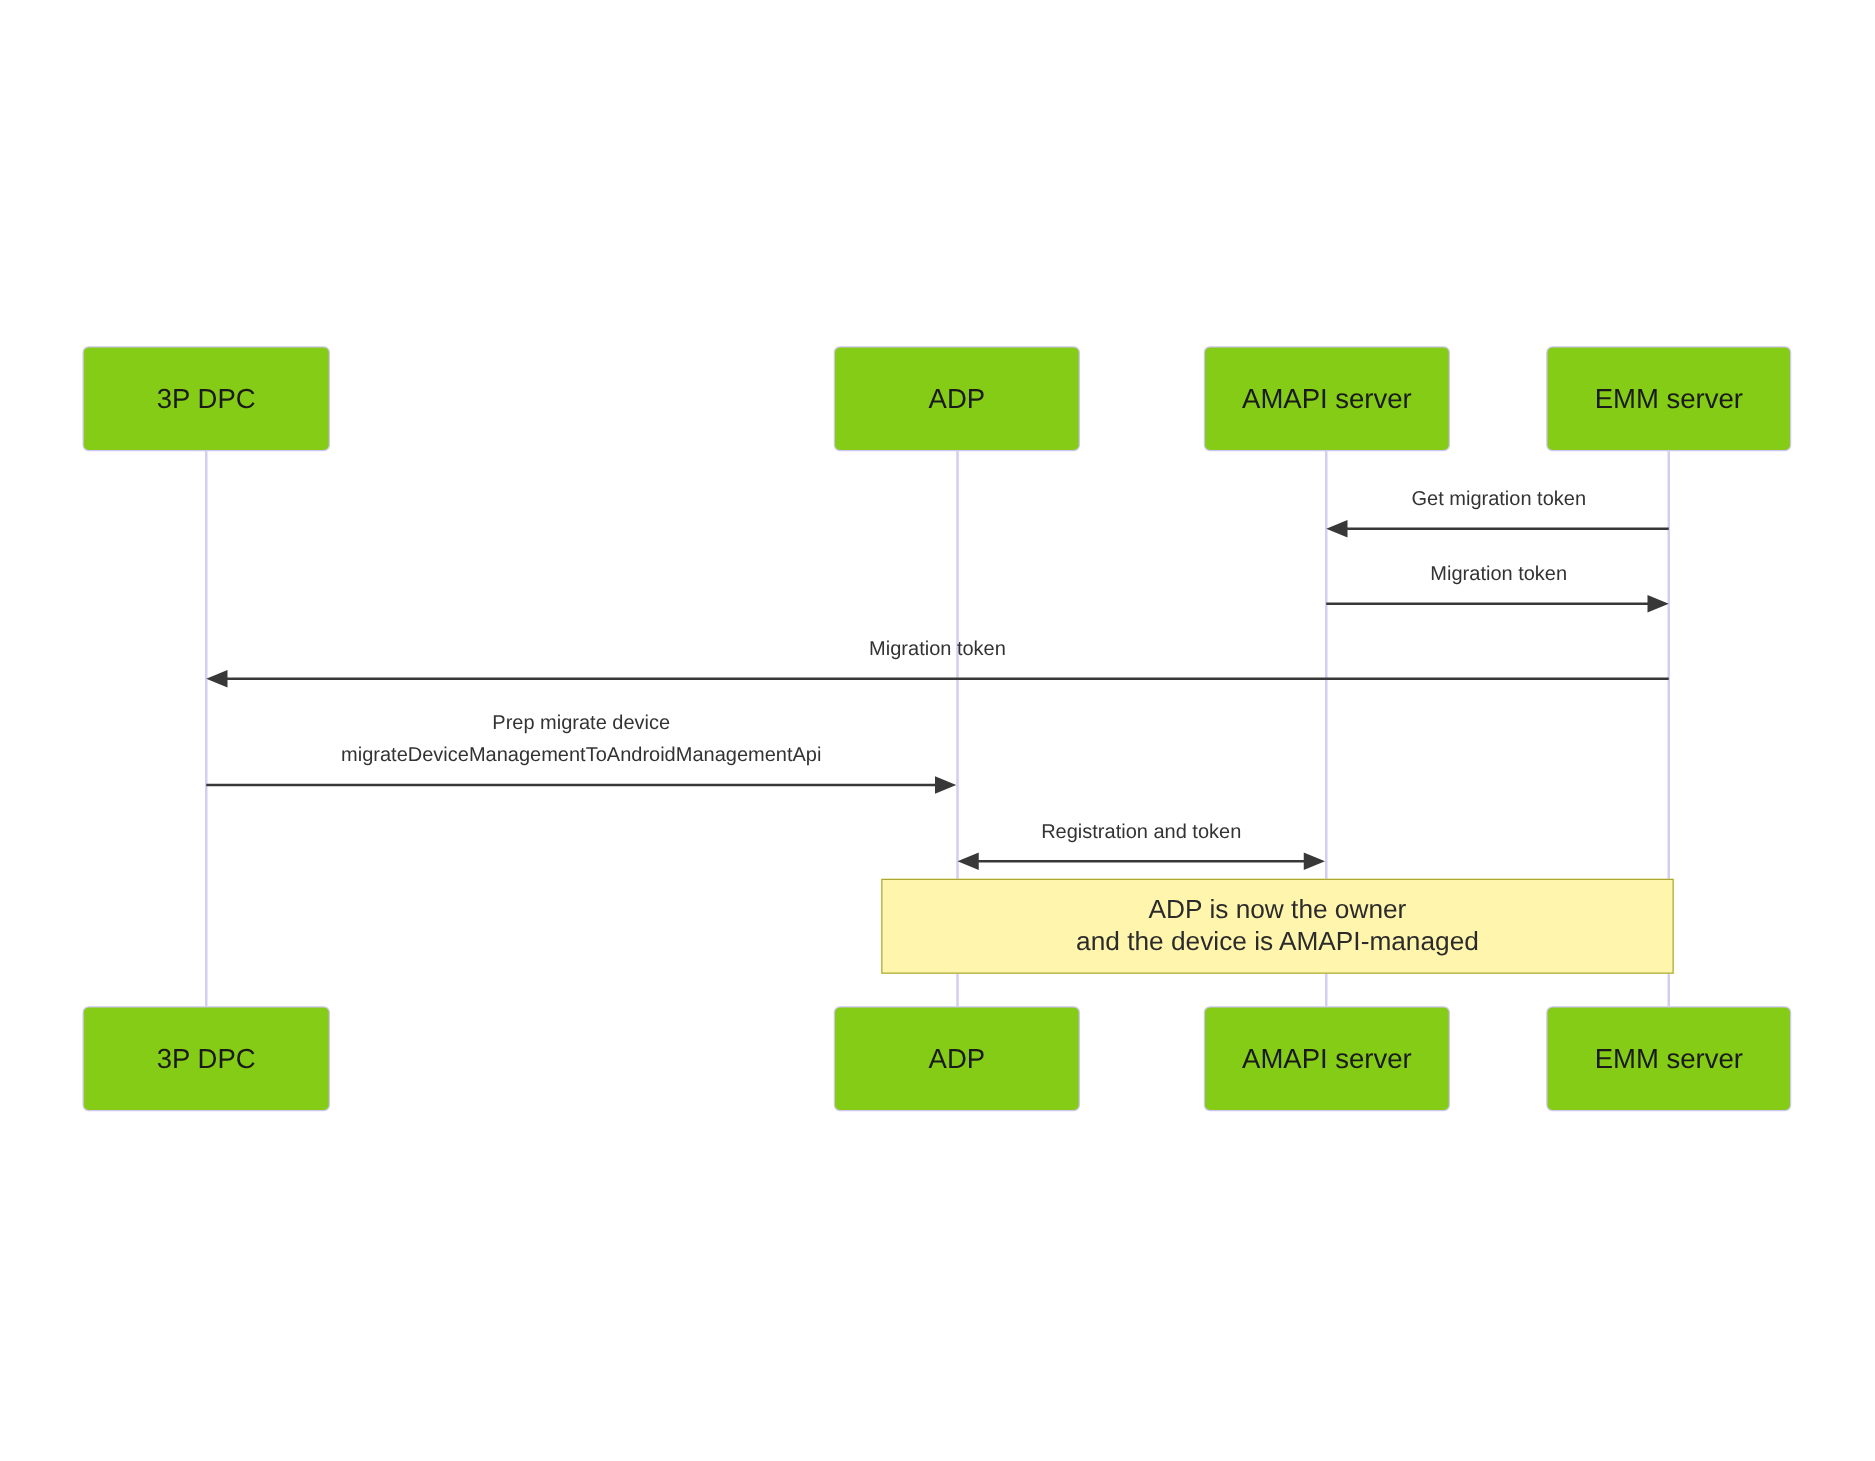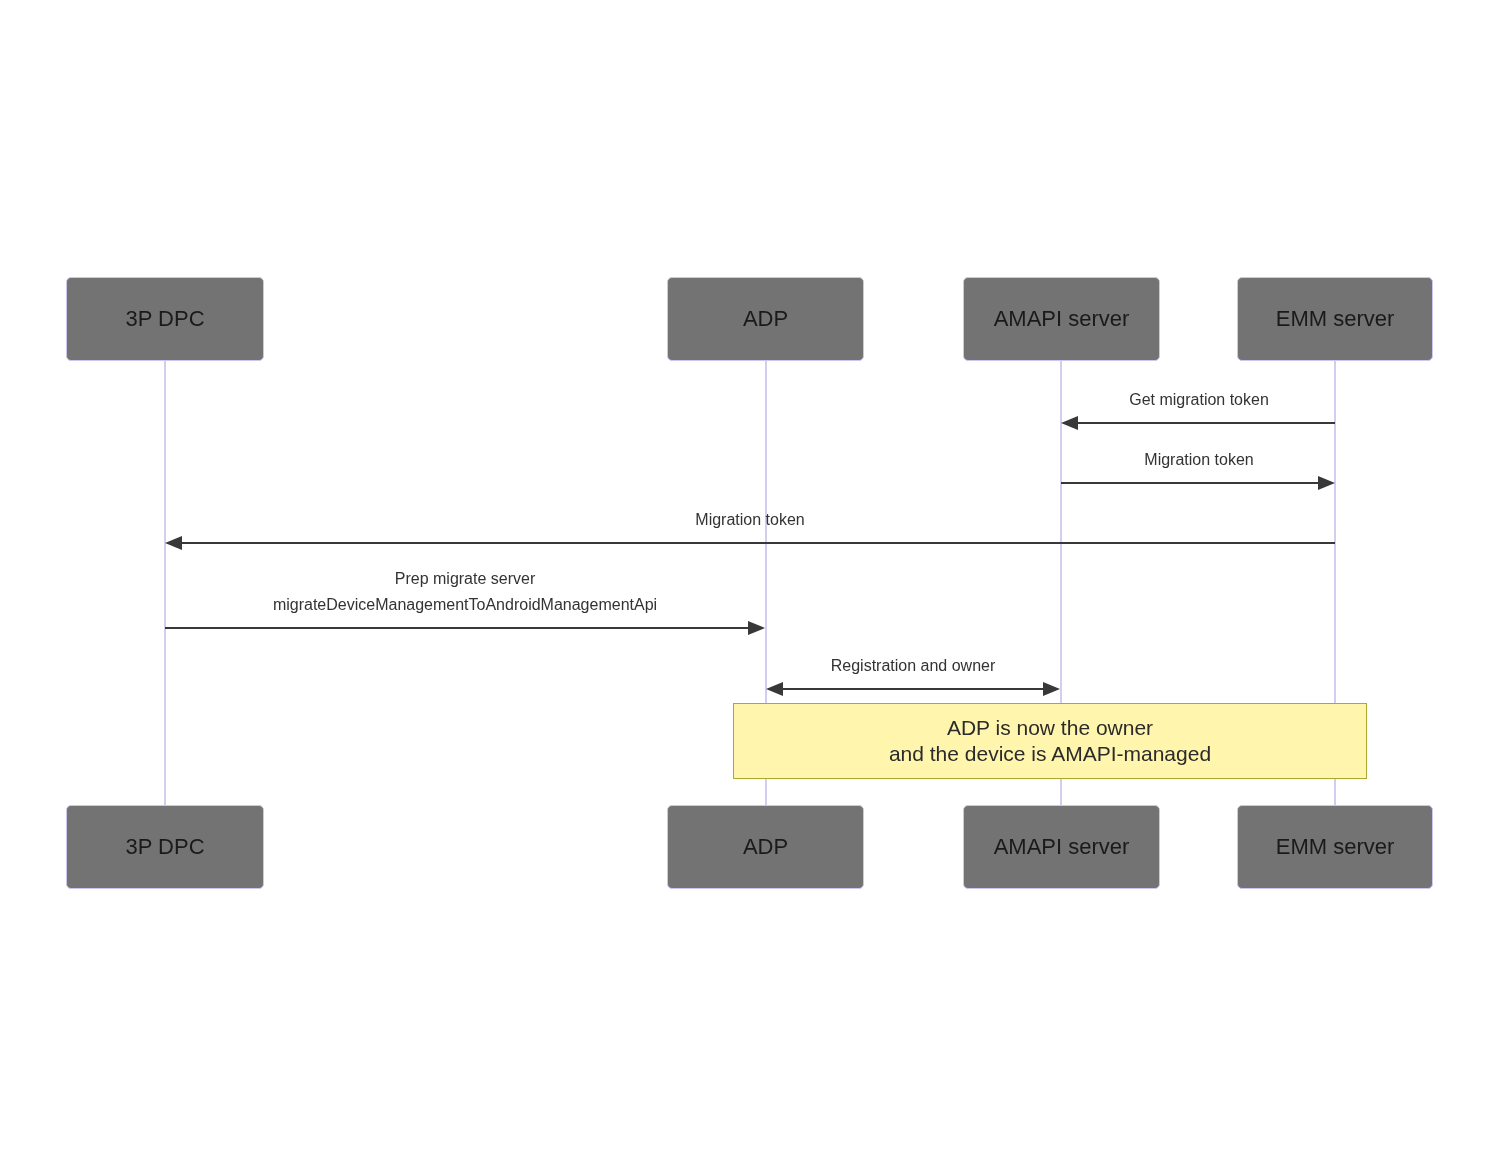--- a/index.html
+++ b/index.html
@@ -8,21 +8,21 @@
     width: 1500px;
     height: 1169px;
     background: #ffffff;
     font-family: "Liberation Sans", sans-serif;
     overflow: hidden;
   }
   
   .actor-box {
     position: absolute;
     height: 84px;
-    background: #737373;
+    background: #84cc16;
     border: 1.5px solid #CFC5F0;
     border-radius: 5px;
     box-sizing: border-box;
     display: flex;
     align-items: center;
     justify-content: center;
     font-size: 22px;
     color: #1a1a1a;
     z-index: 4;
   }
@@ -56,21 +56,21 @@
     height: 0;
     border-top: 7px solid transparent;
     border-bottom: 7px solid transparent;
     z-index: 3;
   }
   .arrowhead.left  { border-right: 17px solid #383838; }
   .arrowhead.right { border-left: 17px solid #383838; }
   
   .note-box {
     position: absolute;
-    left: 733px;
+    left: 705px;
     top: 703px;
     width: 634px;
     height: 76px;
     box-sizing: border-box;
     background: #FFF5AD;
     border: 1.5px solid #AAAA33;
     display: flex;
     align-items: center;
     justify-content: center;
     text-align: center;
@@ -101,26 +101,26 @@
   <div class="arrowhead left" style="left:1061px; top:416px;"></div>
 
   <div class="msg-label" style="left:1063px; top:447px; width:272px;">Migration token</div>
   <div class="msg-line" style="left:1061px; top:482px; width:263px;"></div>
   <div class="arrowhead right" style="left:1318px; top:476px;"></div>
 
   <div class="msg-label" style="left:600px; top:507px; width:300px;">Migration token</div>
   <div class="msg-line" style="left:174px; top:542px; width:1161px;"></div>
   <div class="arrowhead left" style="left:165px; top:536px;"></div>
 
-  <div class="msg-label" style="left:140px; top:566px; width:650px;">Prep migrate server
+  <div class="msg-label" style="left:140px; top:566px; width:650px;">Prep migrate device
 migrateDeviceManagementToAndroidManagementApi</div>
   <div class="msg-line" style="left:165px; top:627px; width:592px;"></div>
   <div class="arrowhead right" style="left:748px; top:621px;"></div>
 
-  <div class="msg-label" style="left:763px; top:653px; width:300px;">Registration and owner</div>
+  <div class="msg-label" style="left:763px; top:653px; width:300px;">Registration and token</div>
   <div class="msg-line" style="left:776px; top:688px; width:274px;"></div>
   <div class="arrowhead left" style="left:766px; top:682px;"></div>
   <div class="arrowhead right" style="left:1043px; top:682px;"></div>
 
   <div class="note-box">ADP is now the owner
 and the device is AMAPI-managed</div>
 
   <div class="actor-box" style="left:66px;   top:805px; width:198px;">3P DPC</div>
   <div class="actor-box" style="left:667px;  top:805px; width:197px;">ADP</div>
   <div class="actor-box" style="left:963px;  top:805px; width:197px;">AMAPI server</div>

